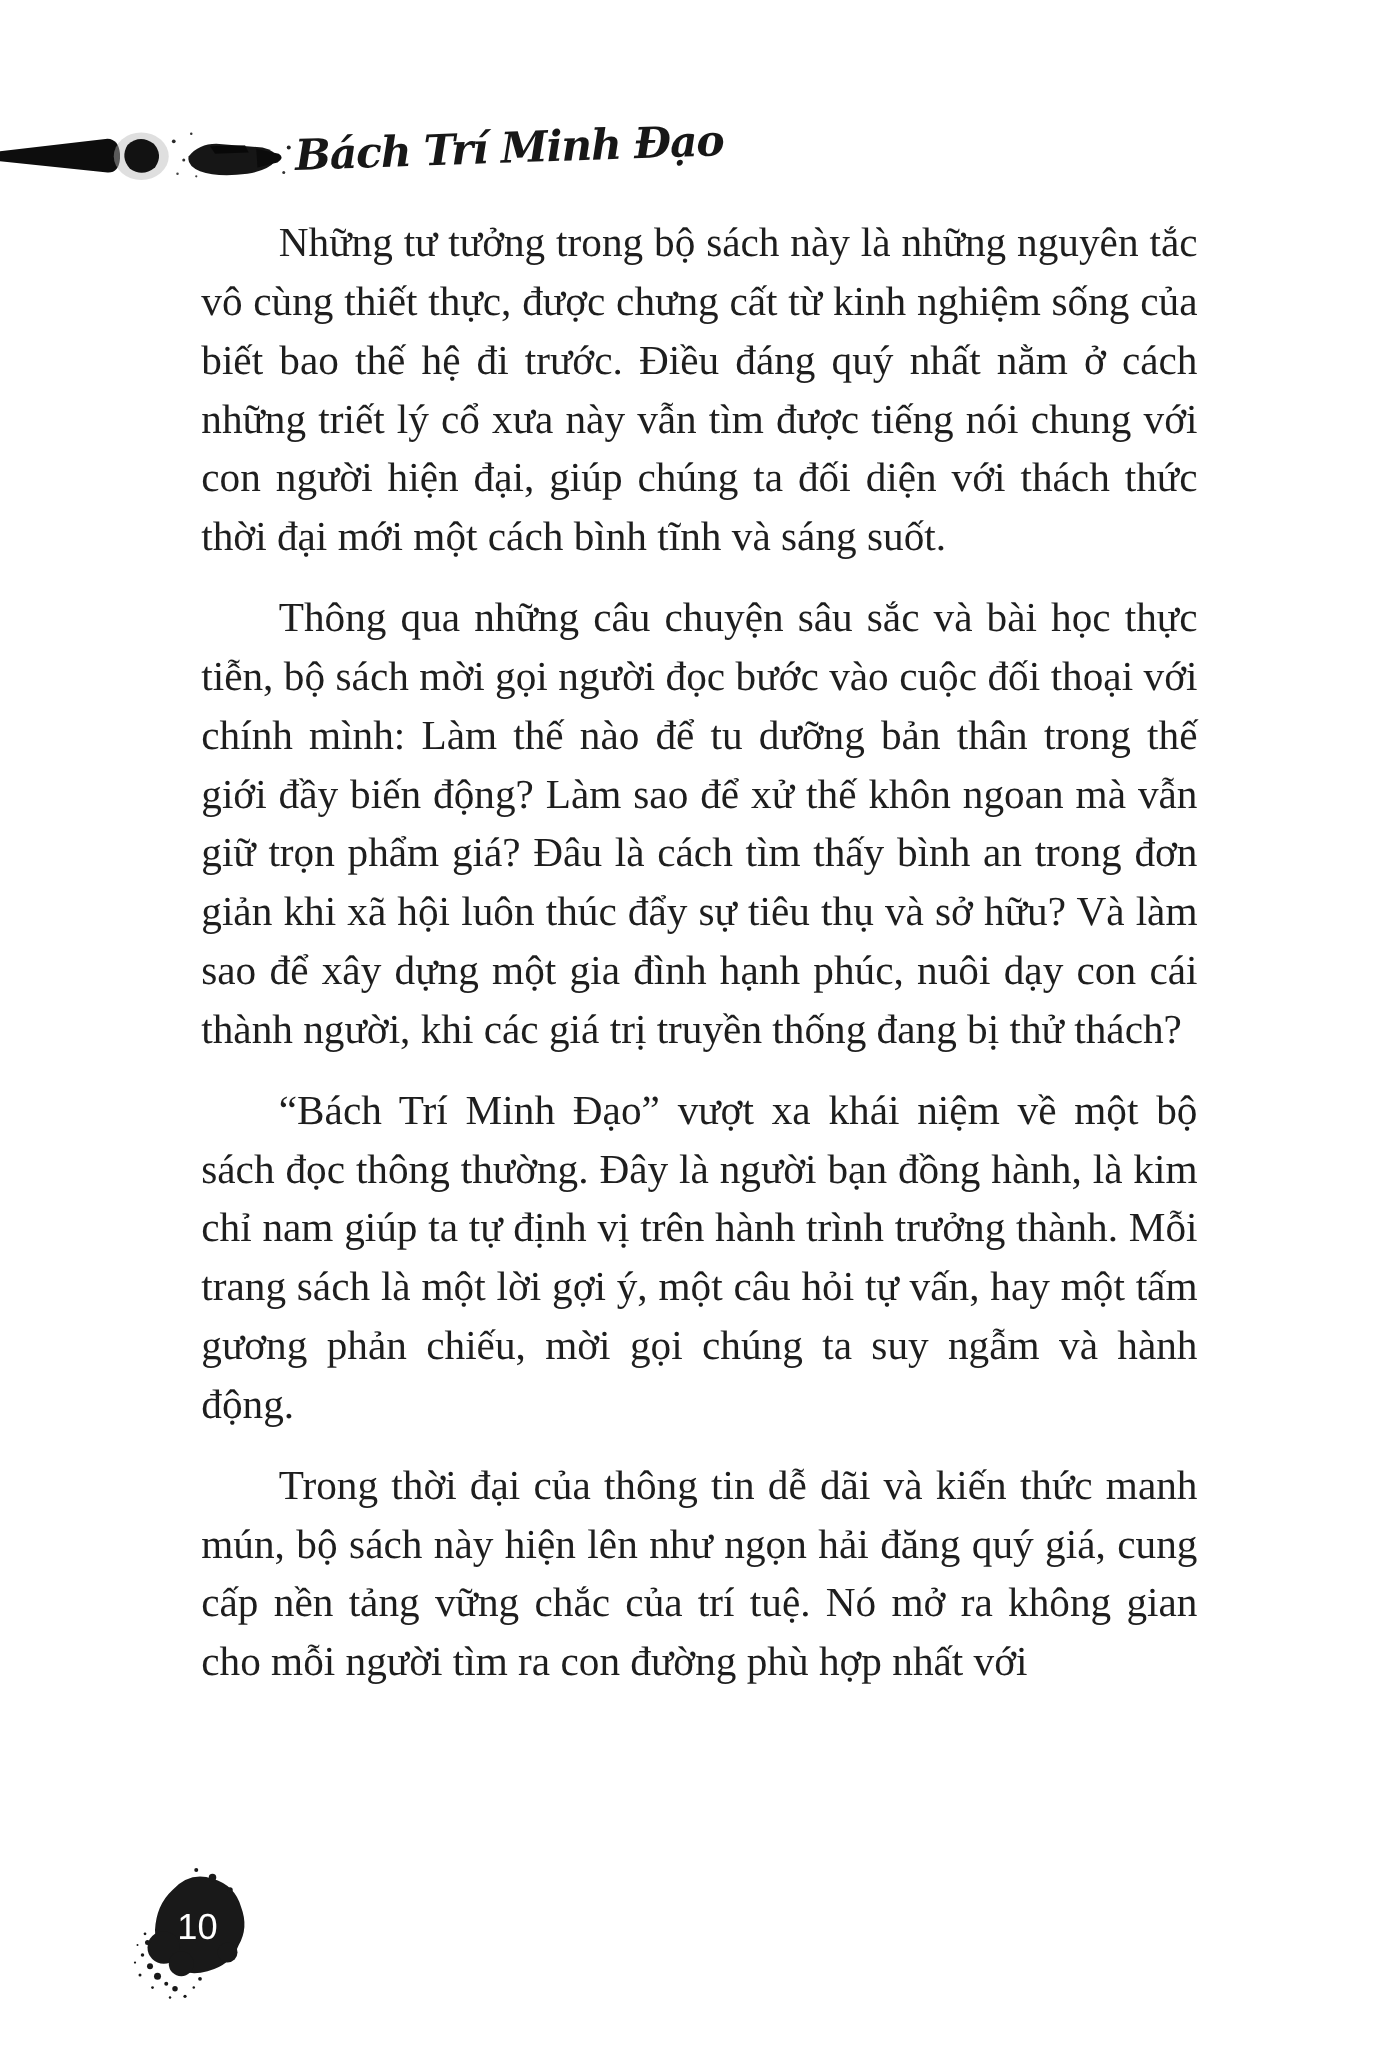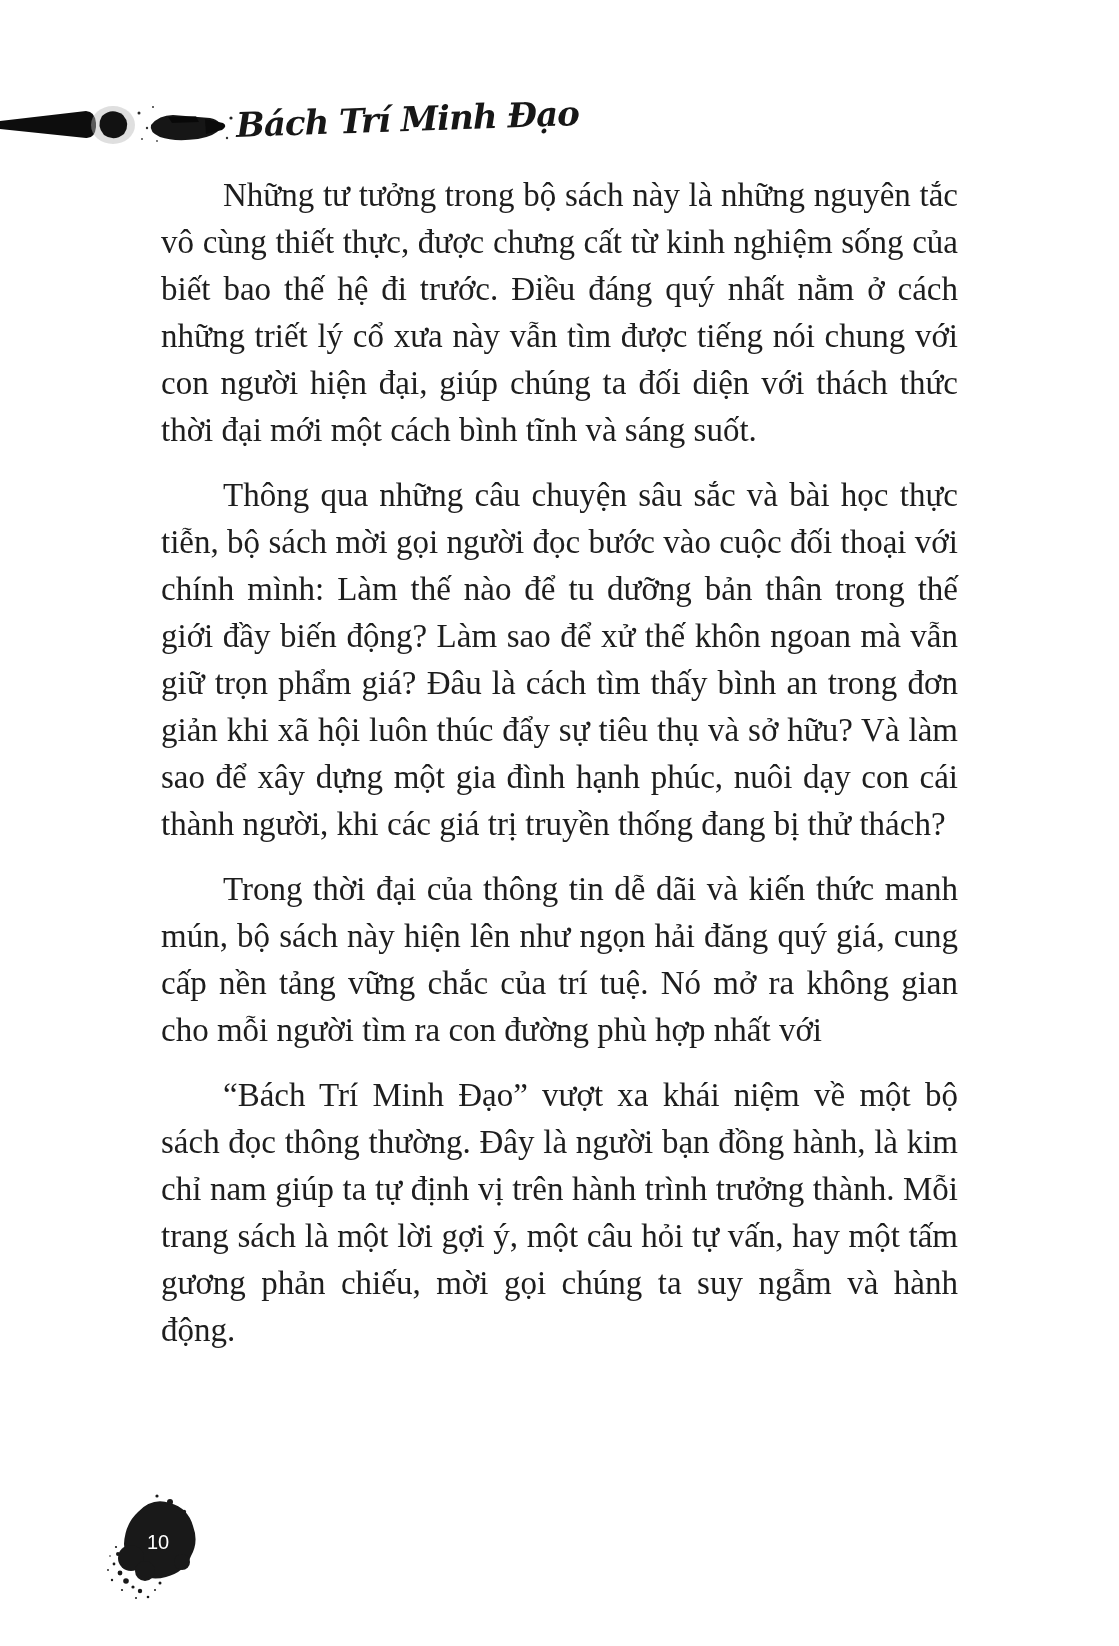--- a/index.html
+++ b/index.html
@@ -70,21 +70,21 @@
     top: 0;
   }
   .page-number {
     position: absolute;
     left: 0;
     top: 34px;
     width: 116px;
     text-align: center;
     color: #ffffff;
     font-family: "Liberation Sans", "DejaVu Sans", sans-serif;
-    font-size: 20px;
+    font-size: 29px;
     font-weight: 400;
     line-height: 32px;
   }
 </style>
 </head>
 <body>
 
 <div class="page">
 
   <div class="header">
@@ -107,22 +107,22 @@
       <path d="M168,24 L196,23 L199,29 L172,30 Z" fill="#000000" opacity="0.6"></path>
       <circle cx="231" cy="25" r="1.6" fill="#222222"></circle>
       <circle cx="227" cy="45" r="1.2" fill="#333333"></circle>
     </svg>
     <div class="cal-title">Bách Trí Minh Đạo</div>
   </div>
 
   <main class="body-text">
     <p>Những tư tưởng trong bộ sách này là những nguyên tắc vô cùng thiết thực, được chưng cất từ kinh nghiệm sống của biết bao thế hệ đi trước. Điều đáng quý nhất nằm ở cách những triết lý cổ xưa này vẫn tìm được tiếng nói chung với con người hiện đại, giúp chúng ta đối diện với thách thức thời đại mới một cách bình tĩnh và sáng suốt.</p>
     <p>Thông qua những câu chuyện sâu sắc và bài học thực tiễn, bộ sách mời gọi người đọc bước vào cuộc đối thoại với chính mình: Làm thế nào để tu dưỡng bản thân trong thế giới đầy biến động? Làm sao để xử thế khôn ngoan mà vẫn giữ trọn phẩm giá? Đâu là cách tìm thấy bình an trong đơn giản khi xã hội luôn thúc đẩy sự tiêu thụ và sở hữu? Và làm sao để xây dựng một gia đình hạnh phúc, nuôi dạy con cái thành người, khi các giá trị truyền thống đang bị thử thách?</p>
+    <p>“Bách Trí Minh Đạo” vượt xa khái niệm về một bộ sách đọc thông thường. Đây là người bạn đồng hành, là kim chỉ nam giúp ta tự định vị trên hành trình trưởng thành. Mỗi trang sách là một lời gợi ý, một câu hỏi tự vấn, hay một tấm gương phản chiếu, mời gọi chúng ta suy ngẫm và hành động.</p>
     <p>Trong thời đại của thông tin dễ dãi và kiến thức manh mún, bộ sách này hiện lên như ngọn hải đăng quý giá, cung cấp nền tảng vững chắc của trí tuệ. Nó mở ra không gian cho mỗi người tìm ra con đường phù hợp nhất với</p>
-    <p>“Bách Trí Minh Đạo” vượt xa khái niệm về một bộ sách đọc thông thường. Đây là người bạn đồng hành, là kim chỉ nam giúp ta tự định vị trên hành trình trưởng thành. Mỗi trang sách là một lời gợi ý, một câu hỏi tự vấn, hay một tấm gương phản chiếu, mời gọi chúng ta suy ngẫm và hành động.</p>
   </main>
 
   <div class="footer-splat">
     <svg width="120" height="130" viewBox="0 0 120 130" aria-hidden="true">
       <g fill="#191919">
         <path d="M38,20 Q52,5 70,11 Q88,16 93,34 Q99,50 91,64 Q85,80 66,85 Q48,90 36,79 Q24,68 24,52 Q25,32 38,20 Z"></path>
         <circle cx="31" cy="66" r="13"></circle>
         <circle cx="45" cy="79" r="10"></circle>
         <circle cx="82" cy="70" r="8"></circle>
         <circle cx="70" cy="10" r="3"></circle>

